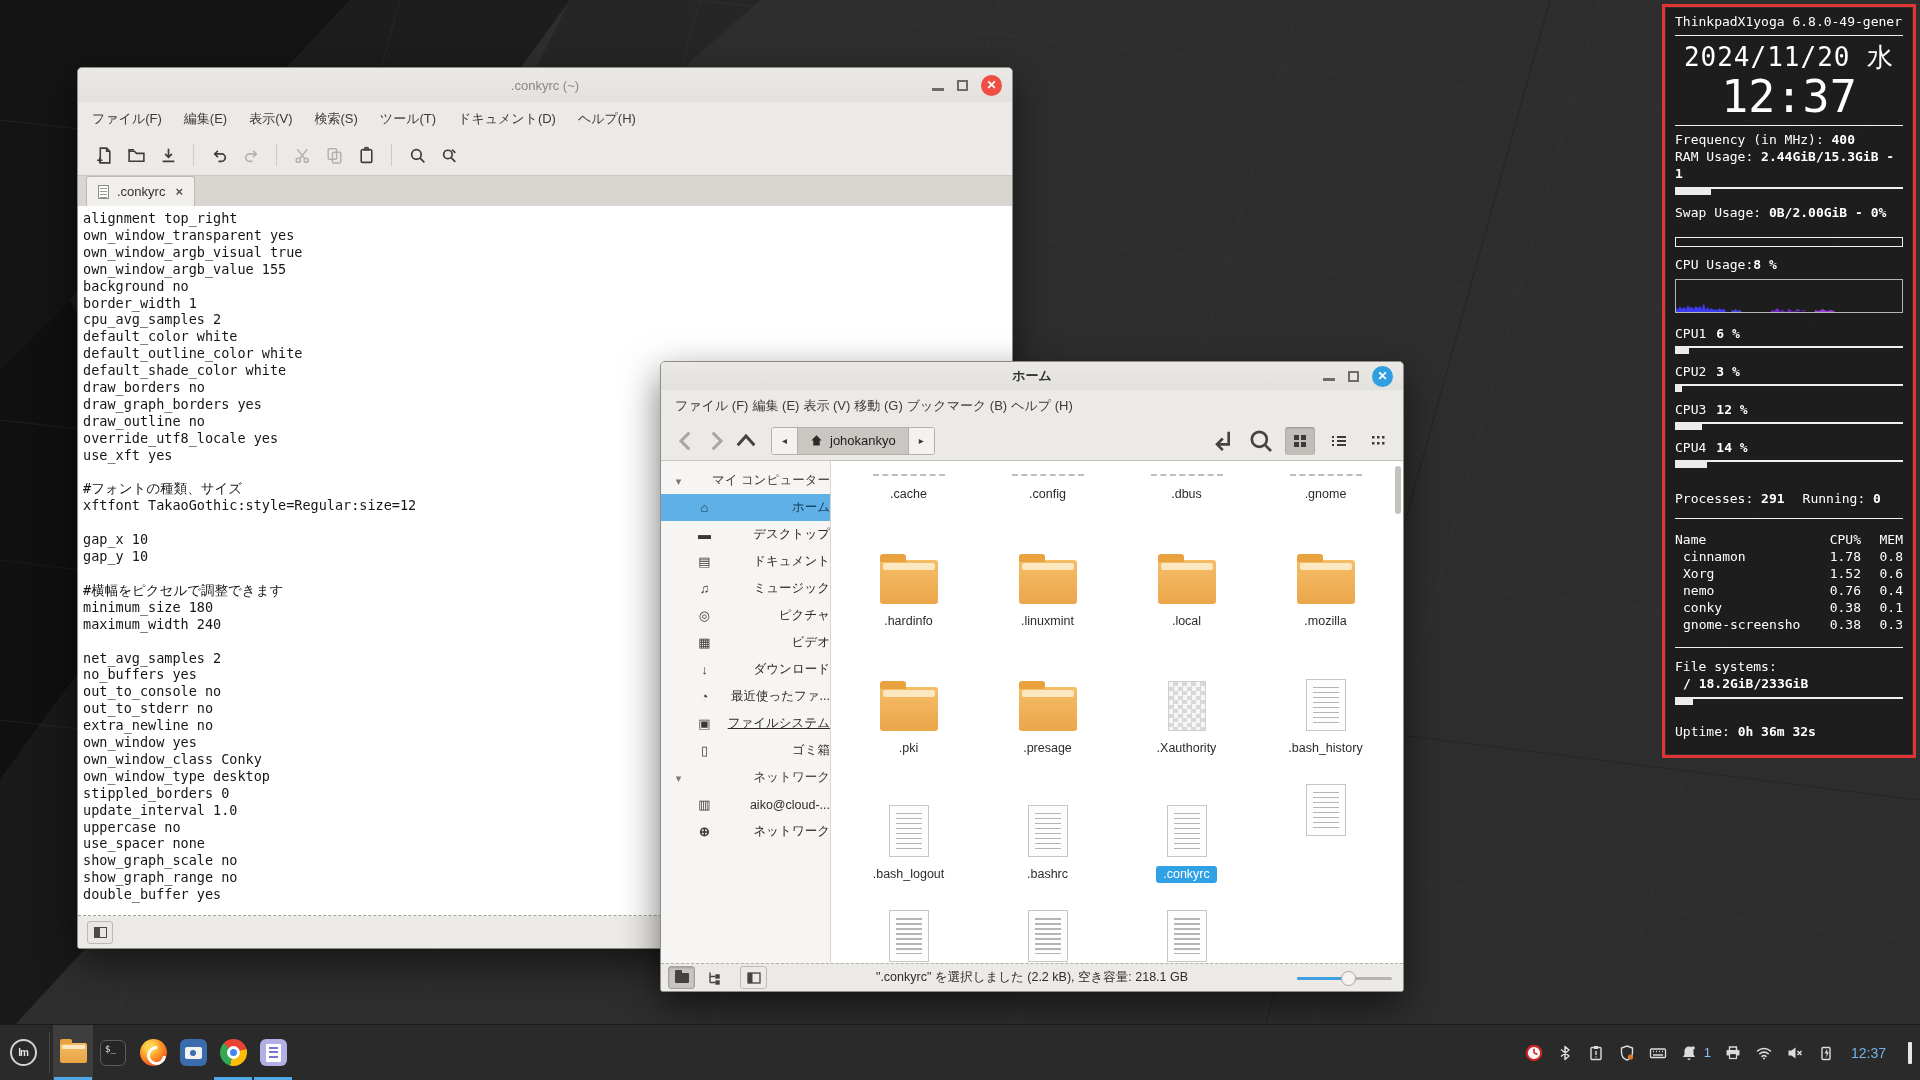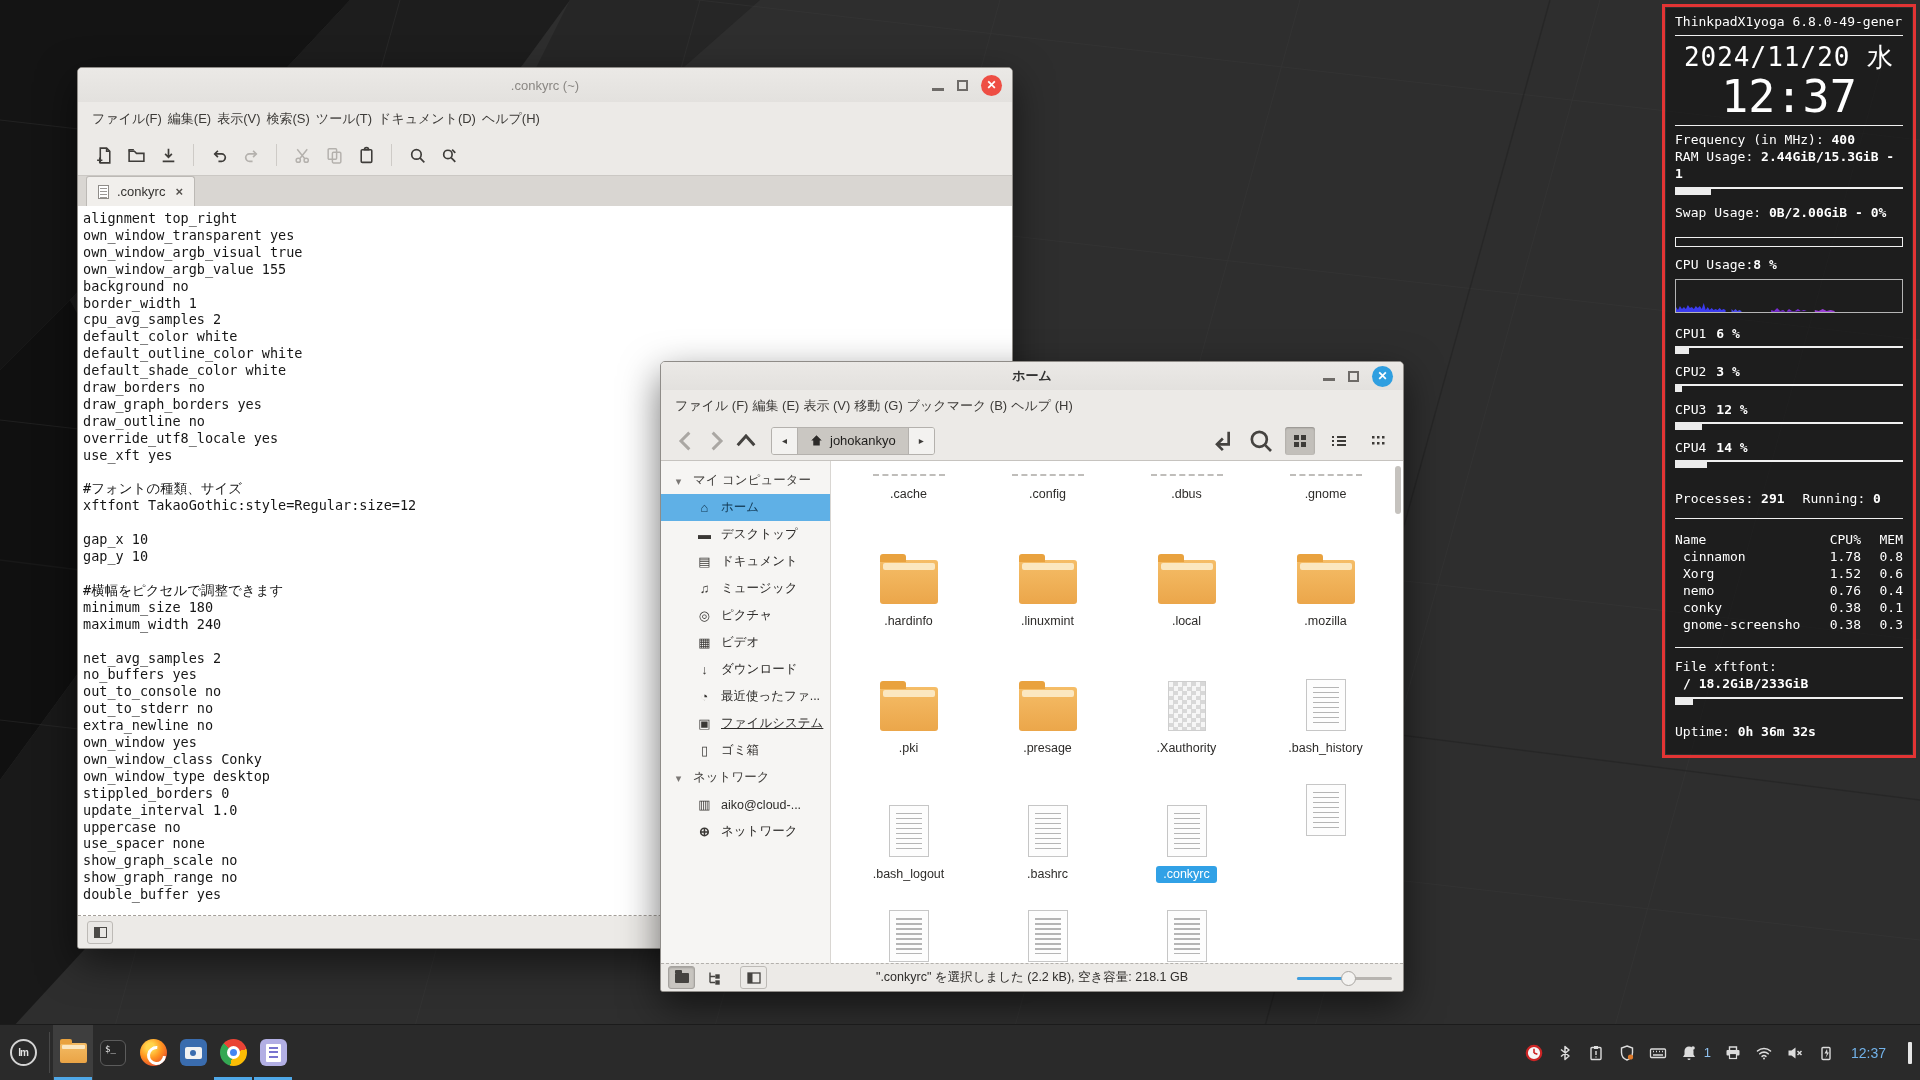--- a/index.html
+++ b/index.html
@@ -12,21 +12,21 @@
   .window { position:absolute; display:flex; flex-direction:column;
     background:#eceae7; border:1px solid #8f8c88; border-radius:5px 5px 3px 3px;
     box-shadow:0 14px 38px rgba(0,0,0,.55); overflow:hidden; }
   .titlebar { position:relative; display:flex; align-items:center; justify-content:center;
     background:linear-gradient(#ebe9e6,#e3e1de); font-size:13px; flex:0 0 auto; }
   .win-controls { position:absolute; right:10px; top:0; bottom:0; display:flex; align-items:center; gap:13px; }
   .wc-min { width:12px; height:3px; background:#6e6b68; margin-top:8px; }
   .wc-max { width:11px; height:11px; border:2px solid #6e6b68; }
   .wc-close { width:21px; height:21px; border-radius:50%; color:#fff; font-size:12px; line-height:21px;
     text-align:center; font-weight:bold; }
-  .menubar { display:flex; align-items:center; gap:6px; padding:0 14px; font-size:13px; color:#3c3a37; flex:0 0 auto; }
+  .menubar { display:flex; align-items:center; gap:22px; padding:0 14px; font-size:13px; color:#3c3a37; flex:0 0 auto; }
   .menu-item { cursor:default; }
 
   
   #editor-win { left:77px; top:67px; width:936px; height:882px; z-index:10; }
   #editor-win .titlebar { height:34px; color:#8a8783; }
   #editor-win .menubar { height:33px; }
   .ed-toolbar { height:40px; display:flex; align-items:center; padding:0 10px; flex:0 0 auto; }
   .tool { width:32px; height:30px; display:flex; align-items:center; justify-content:center; color:#3f3d3a; border-radius:3px; }
   .tool.dis { color:#b4b1ad; }
   .tool svg { width:19px; height:19px; }
@@ -70,21 +70,21 @@
     background-size:2px 2px,2px 2px,2px 2px,9px 2px,9px 2px,9px 2px;
     background-position:0 1px,0 5px,0 9px,4.5px 1px,4.5px 5px,4.5px 9px; background-repeat:no-repeat; }
   .ic-compact { width:13px; height:9px; background-image:
       linear-gradient(#3d3b38,#3d3b38),linear-gradient(#3d3b38,#3d3b38),linear-gradient(#3d3b38,#3d3b38),
       linear-gradient(#3d3b38,#3d3b38),linear-gradient(#3d3b38,#3d3b38),linear-gradient(#3d3b38,#3d3b38);
     background-size:2.5px 2.5px; background-repeat:no-repeat;
     background-position:0 0,5px 0,10px 0,0 6px,5px 6px,10px 6px; }
   .nm-content { flex:1 1 auto; display:flex; border-top:1px solid #c6c3bf; overflow:hidden; }
   .nm-sidebar { width:170px; background:#f6f5f3; border-right:1px solid #d9d6d2; padding-top:6px;
     font-size:12.5px; color:#2e2c2a; overflow:hidden; flex:0 0 auto; }
-  .si { height:27px; display:flex; align-items:center; gap:9px; padding-left:36px; white-space:nowrap; }
+  .si { height:27px; display:flex; align-items:center; gap:9px; padding-left:36px; white-space:nowrap;justify-content:space-between; }
   .si.group { padding-left:10px; gap:7px; color:#403e3b; }
   .si.sel { background:#5fb0e6; color:#10344e; }
   .si.link .si-label { text-decoration:underline; }
   .ic { width:15px; text-align:center; font-size:13px; color:#3a3835; flex:0 0 auto; }
   .si.sel .ic { color:#10344e; }
   .ic.computer::before, .ic.network-group::before { content:"▾"; font-size:11px; color:#7b7875; }
   .ic.home::before { content:"⌂"; font-weight:bold; }
   .ic.desktop::before { content:"▬"; }
   .ic.documents::before { content:"▤"; }
   .ic.music::before { content:"♫"; }
@@ -683,21 +683,21 @@
           <span class="pc">0.38</span>
           <span class="pm">0.1</span>
         </div>
         <div class="prow">
           <span class="pn">gnome-screensho</span>
           <span class="pc">0.38</span>
           <span class="pm">0.3</span>
         </div>
       </div>
     <div class="chr h4"></div>
-    <div class="c-fs">File xftfont:</div>
+    <div class="c-fs">File systems:</div>
     <div class="c-fs-path"><b>/ 18.2GiB/233GiB</b></div>
     <div class="bar" style="--w: 8%;">
         <span class="fill"></span>
       </div>
     <div class="c-up"><span>Uptime:</span> <b>0h 36m 32s</b></div>
 
   </div>
   <div id="conky-red"></div>
 
   <div id="taskbar">

